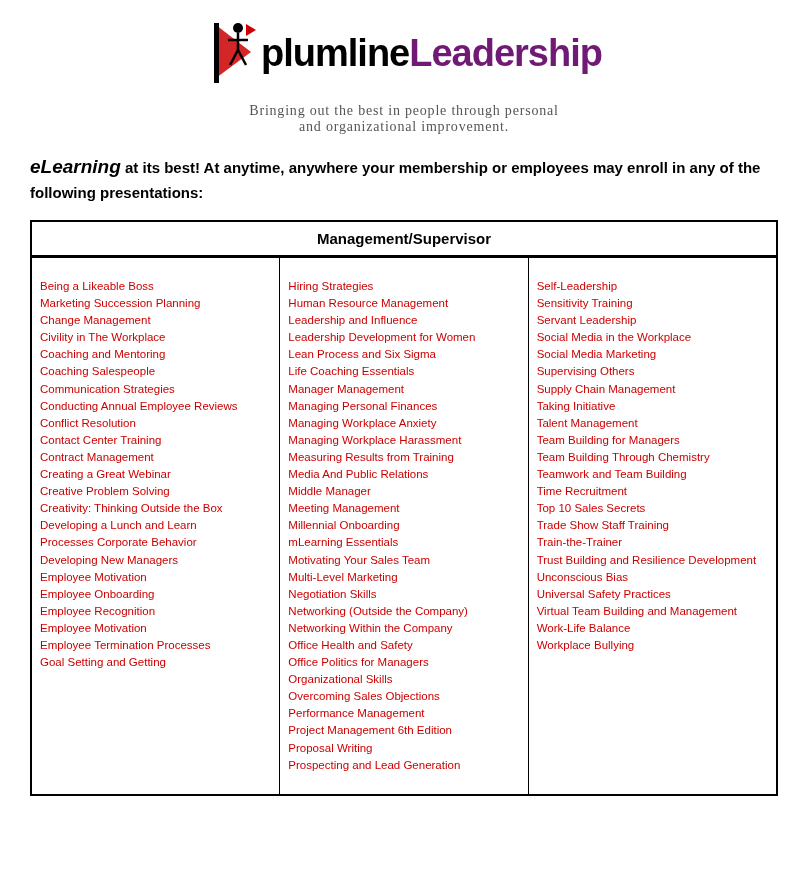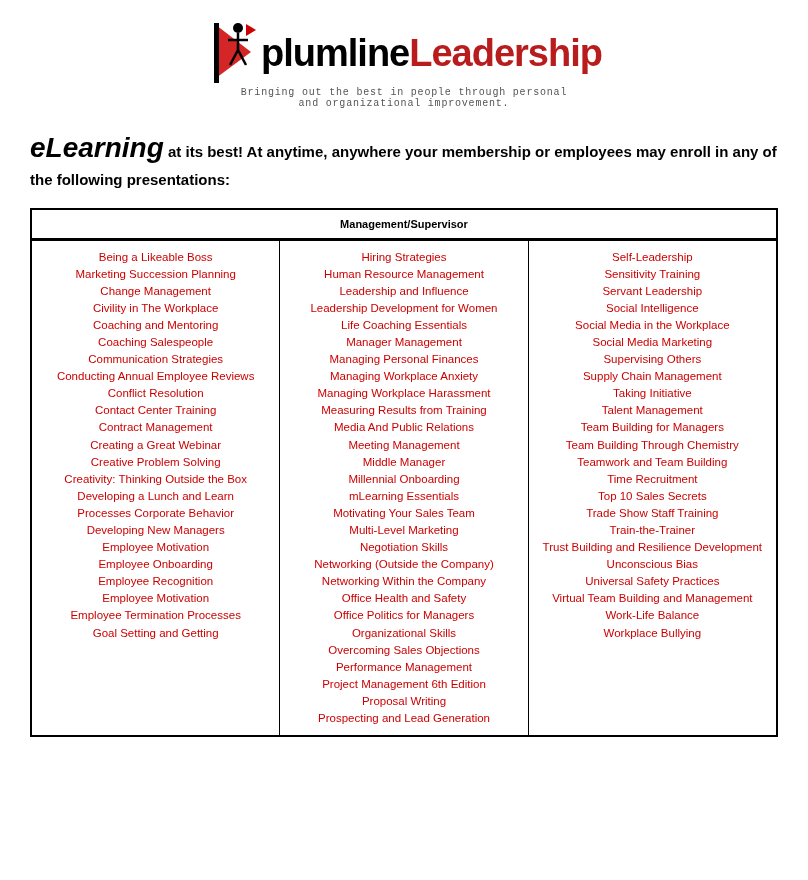--- a/index.html
+++ b/index.html
@@ -21,50 +21,49 @@
       display: flex;
       align-items: center;
       gap: 0;
     }
     .intro-text {
       font-size: 15px;
       margin-bottom: 16px;
       line-height: 1.5;
     }
     .intro-text .elearning-big {
-      font-size: 28px;
+      font-size: 19px;
       font-weight: bold;
       font-style: italic;
       text-align: center;
     }
     .intro-text .bold-part {
       font-weight: bold;
     }
     .table-container {
       border: 2px solid #000;
       width: 100%;
     }
     .table-header {
       text-align: center;
-      font-size: 11px;
+      font-size: 15px;
       font-weight: bold;
       padding: 8px;
       border-bottom: 2px solid #000;
       background: #fff;
     }
     .columns-row {
       display: flex;
       border-top: 1px solid #000;
     }
     .col {
       flex: 1;
-      padding: 8px 8px;
+      padding: 20px 8px;
       border-right: 1px solid #000;
       vertical-align: top;
-      text-align: center;
     }
     .col:last-child {
       border-right: none;
     }
     .col-item {
       font-size: 11.5px;
       color: #cc0000;
       line-height: 1.4;
       display: block;
       margin-bottom: 1px;
@@ -91,24 +90,24 @@
 
       <line x1="32" y1="13" x2="32" y2="30" stroke="#000" stroke-width="2.5"></line>
       <line x1="22" y1="20" x2="42" y2="20" stroke="#000" stroke-width="2.5"></line>
 
       <line x1="32" y1="30" x2="24" y2="45" stroke="#000" stroke-width="2.5"></line>
       <line x1="32" y1="30" x2="40" y2="45" stroke="#000" stroke-width="2.5"></line>
 
       <polygon points="40,4 50,10 40,16" fill="#cc0000"></polygon>
     </svg>
     <div style="font-size:38px; font-weight:bold; letter-spacing:-1px; line-height:1;">
-      <span style="color:#000;margin-top:48px;">plumline</span><span style="color:#b91c1c;">Leadership</span>
+      <span style="color:#000;margin-top:48px;">plumline</span><span style="color:#701a75;">Leadership</span>
     </div>
   </div>
-  <div style="font-size:10px; color:#555; text-align:center; letter-spacing:0.8px; margin-top:2px; font-family: Liberation Mono, monospace;">
+  <div style="font-size:14px; color:#555; text-align:center; letter-spacing:0.8px; margin-top:18px; font-family: Liberation Serif, serif;">
     <span>Bringing out the best in people through personal</span><br>
     <span>and organizational improvement.</span>
   </div>
 </div>
 
 <div class="intro-text">
   <span class="elearning-big">eLearning</span><span class="bold-part"> at its best! At anytime, anywhere your membership or employees may enroll in any of the following presentations:</span>
 </div>
 
 <div class="table-container">
@@ -137,50 +136,50 @@
         <span class="col-item">Employee Recognition</span>
         <span class="col-item">Employee Motivation</span>
         <span class="col-item">Employee Termination Processes</span>
         <span class="col-item">Goal Setting and Getting</span>
       </div>
     <div class="col" id="col2-container">
         <span class="col-item">Hiring Strategies</span>
         <span class="col-item">Human Resource Management</span>
         <span class="col-item">Leadership and Influence</span>
         <span class="col-item">Leadership Development for Women</span>
+        <span class="col-item">Lean Process and Six Sigma</span>
         <span class="col-item">Life Coaching Essentials</span>
         <span class="col-item">Manager Management</span>
         <span class="col-item">Managing Personal Finances</span>
         <span class="col-item">Managing Workplace Anxiety</span>
         <span class="col-item">Managing Workplace Harassment</span>
         <span class="col-item">Measuring Results from Training</span>
         <span class="col-item">Media And Public Relations</span>
+        <span class="col-item">Middle Manager</span>
         <span class="col-item">Meeting Management</span>
-        <span class="col-item">Middle Manager</span>
         <span class="col-item">Millennial Onboarding</span>
         <span class="col-item">mLearning Essentials</span>
         <span class="col-item">Motivating Your Sales Team</span>
         <span class="col-item">Multi-Level Marketing</span>
         <span class="col-item">Negotiation Skills</span>
         <span class="col-item">Networking (Outside the Company)</span>
         <span class="col-item">Networking Within the Company</span>
         <span class="col-item">Office Health and Safety</span>
         <span class="col-item">Office Politics for Managers</span>
         <span class="col-item">Organizational Skills</span>
         <span class="col-item">Overcoming Sales Objections</span>
         <span class="col-item">Performance Management</span>
         <span class="col-item">Project Management 6th Edition</span>
         <span class="col-item">Proposal Writing</span>
         <span class="col-item">Prospecting and Lead Generation</span>
       </div>
     <div class="col" id="col3-container">
         <span class="col-item">Self-Leadership</span>
         <span class="col-item">Sensitivity Training</span>
         <span class="col-item">Servant Leadership</span>
-        <span class="col-item">Social Intelligence</span>
         <span class="col-item">Social Media in the Workplace</span>
         <span class="col-item">Social Media Marketing</span>
         <span class="col-item">Supervising Others</span>
         <span class="col-item">Supply Chain Management</span>
         <span class="col-item">Taking Initiative</span>
         <span class="col-item">Talent Management</span>
         <span class="col-item">Team Building for Managers</span>
         <span class="col-item">Team Building Through Chemistry</span>
         <span class="col-item">Teamwork and Team Building</span>
         <span class="col-item">Time Recruitment</span>

